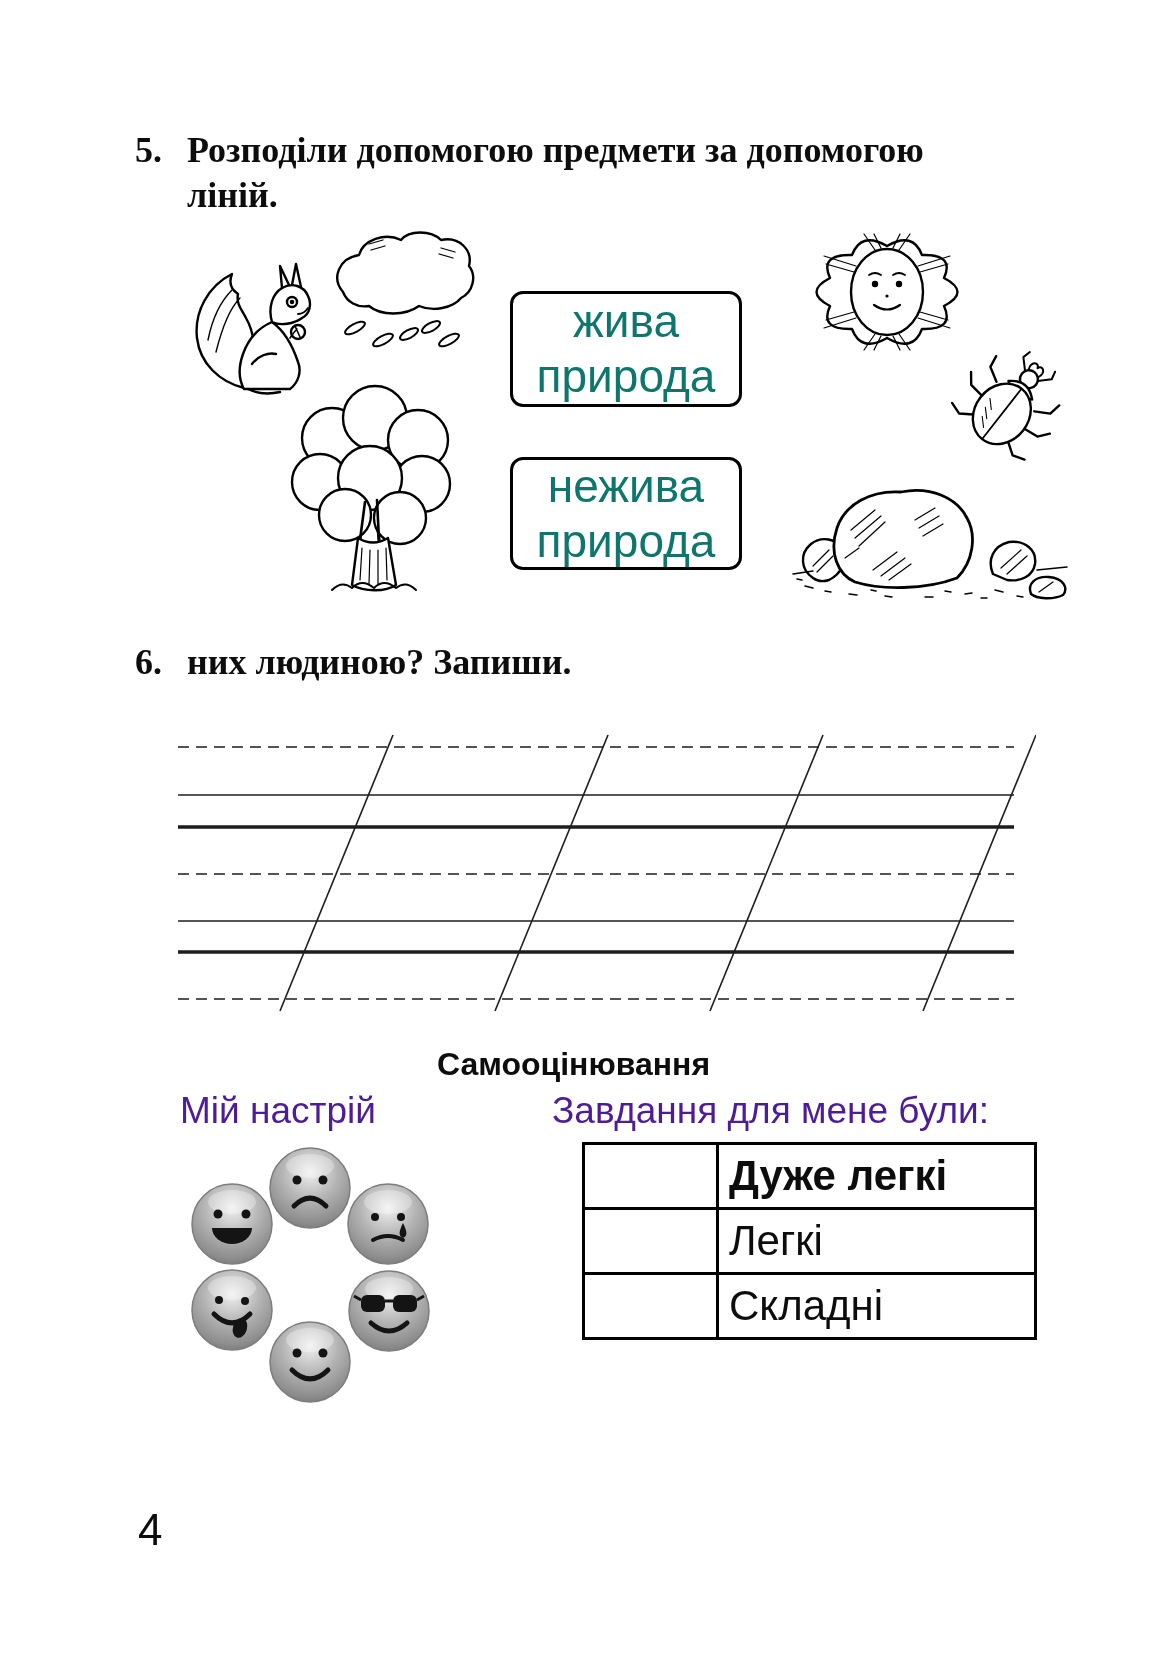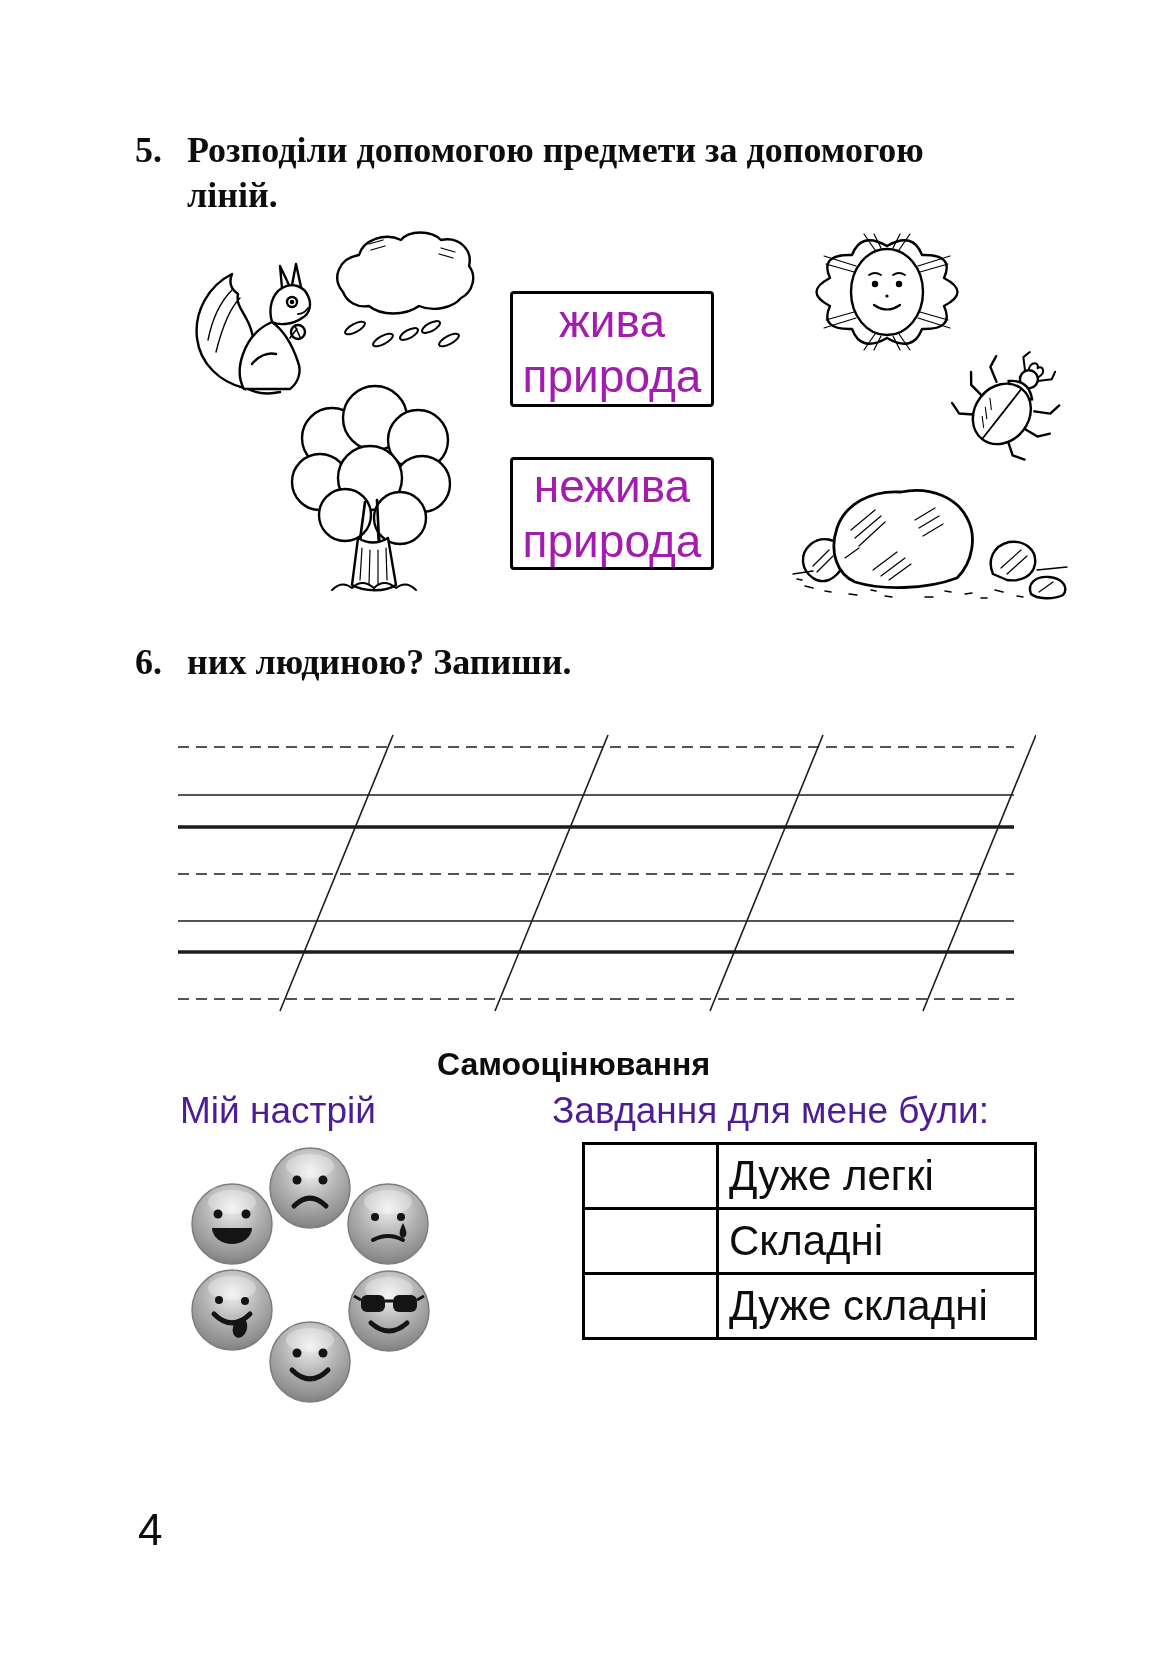--- a/index.html
+++ b/index.html
@@ -9,39 +9,39 @@
   }
   
   .task-heading {
     position:absolute; display:flex;
     font-family:"Liberation Serif", serif; font-weight:bold;
     font-size:36px; line-height:45px; color:#0d0d0d;
   }
   .task-num { width:52px; flex:0 0 52px; }
   
   .cat-box {
-    position:absolute; width:204px; border:3.5px solid #000; border-radius:4px;
+    position:absolute; width:232px; border:3.5px solid #000; border-radius:13px;
     display:flex; flex-direction:column; align-items:center; justify-content:center;
-    font-size:46px; line-height:55px; color:#a21caf; background:#fff;
+    font-size:46px; line-height:55px; color:#0f766e; background:#fff;
     box-sizing:border-box; text-align:center; cursor:pointer;
   }
   .illu { position:absolute; }
   .sa-title {
     position:absolute; left:135px; top:1046px; width:877px; text-align:center;
     font-weight:bold; font-size:32px; color:#0d0d0d;
   }
   .sa-label { position:absolute; font-weight:normal; font-size:37px; color:#4c1d95; }
   .face { position:absolute; width:84px; height:84px; cursor:pointer; }
   
   .sa-table {
     position:absolute; left:582px; top:1142px; width:455px;
     border:3px solid #000; box-sizing:border-box; background:#fff;
   }
   .sa-row { display:flex; height:62px; border-top:3px solid #000; }
-  .sa-row:first-child { border-top:0; }
+  .sa-row:first-child { border-top:0;font-weight:bold; }
   .sa-check { width:131px; flex:0 0 131px; border-right:3px solid #000; cursor:pointer; }
   .sa-cell {
     flex:1; display:flex; align-items:center; padding-left:10px;
     font-size:42px; color:#0d0d0d;
   }
   .page-num { position:absolute; left:138px; top:1505px; font-size:44px; color:#0d0d0d; }
   svg { display:block; }
 </style>
 </head>
 <body>
@@ -254,23 +254,23 @@
     <path d="M24,50 Q42,68 60,50" fill="none" stroke="#141414" stroke-width="5" stroke-linecap="round"></path>
   </svg>
 
   <div class="sa-table">
     <div class="sa-row">
       <div class="sa-check"></div>
       <div class="sa-cell">Дуже легкі</div>
     </div>
     <div class="sa-row">
       <div class="sa-check"></div>
-      <div class="sa-cell">Складні</div>
+      <div class="sa-cell">Легкі</div>
     </div>
     <div class="sa-row">
       <div class="sa-check"></div>
-      <div class="sa-cell">Дуже складні</div>
+      <div class="sa-cell">Складні</div>
     </div>
   </div>
 
   <div class="page-num">4</div>
 
 </div>
 
 </body></html>

